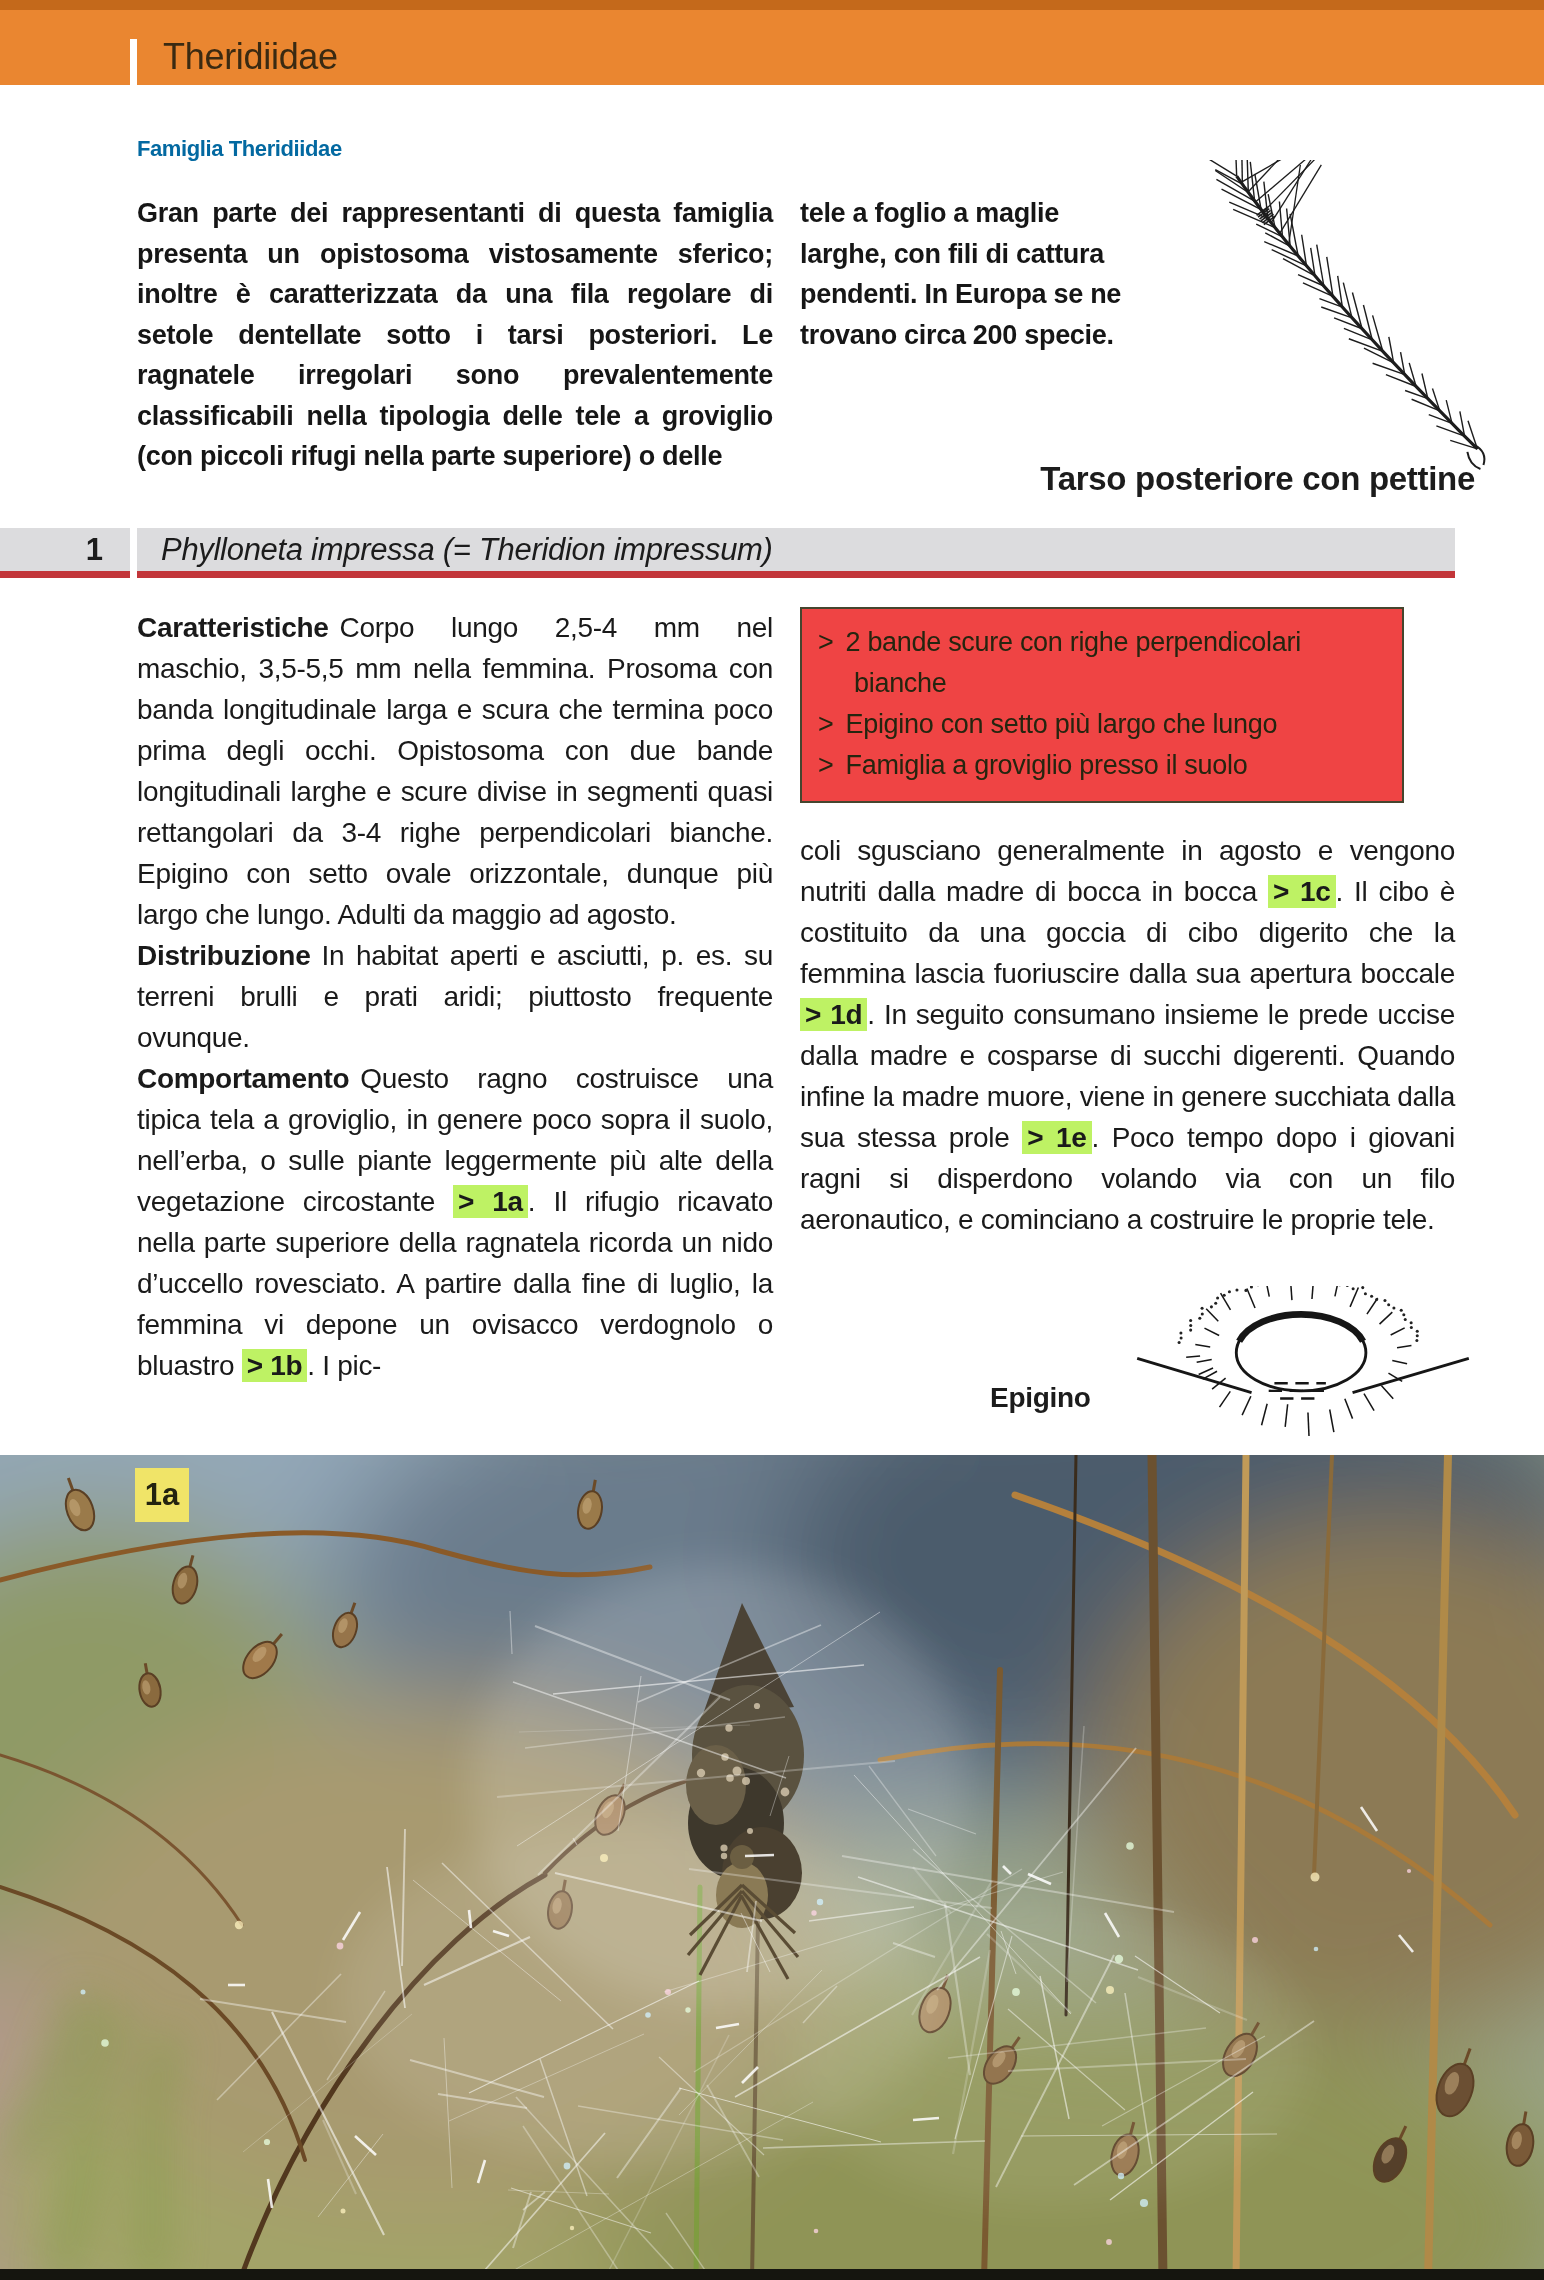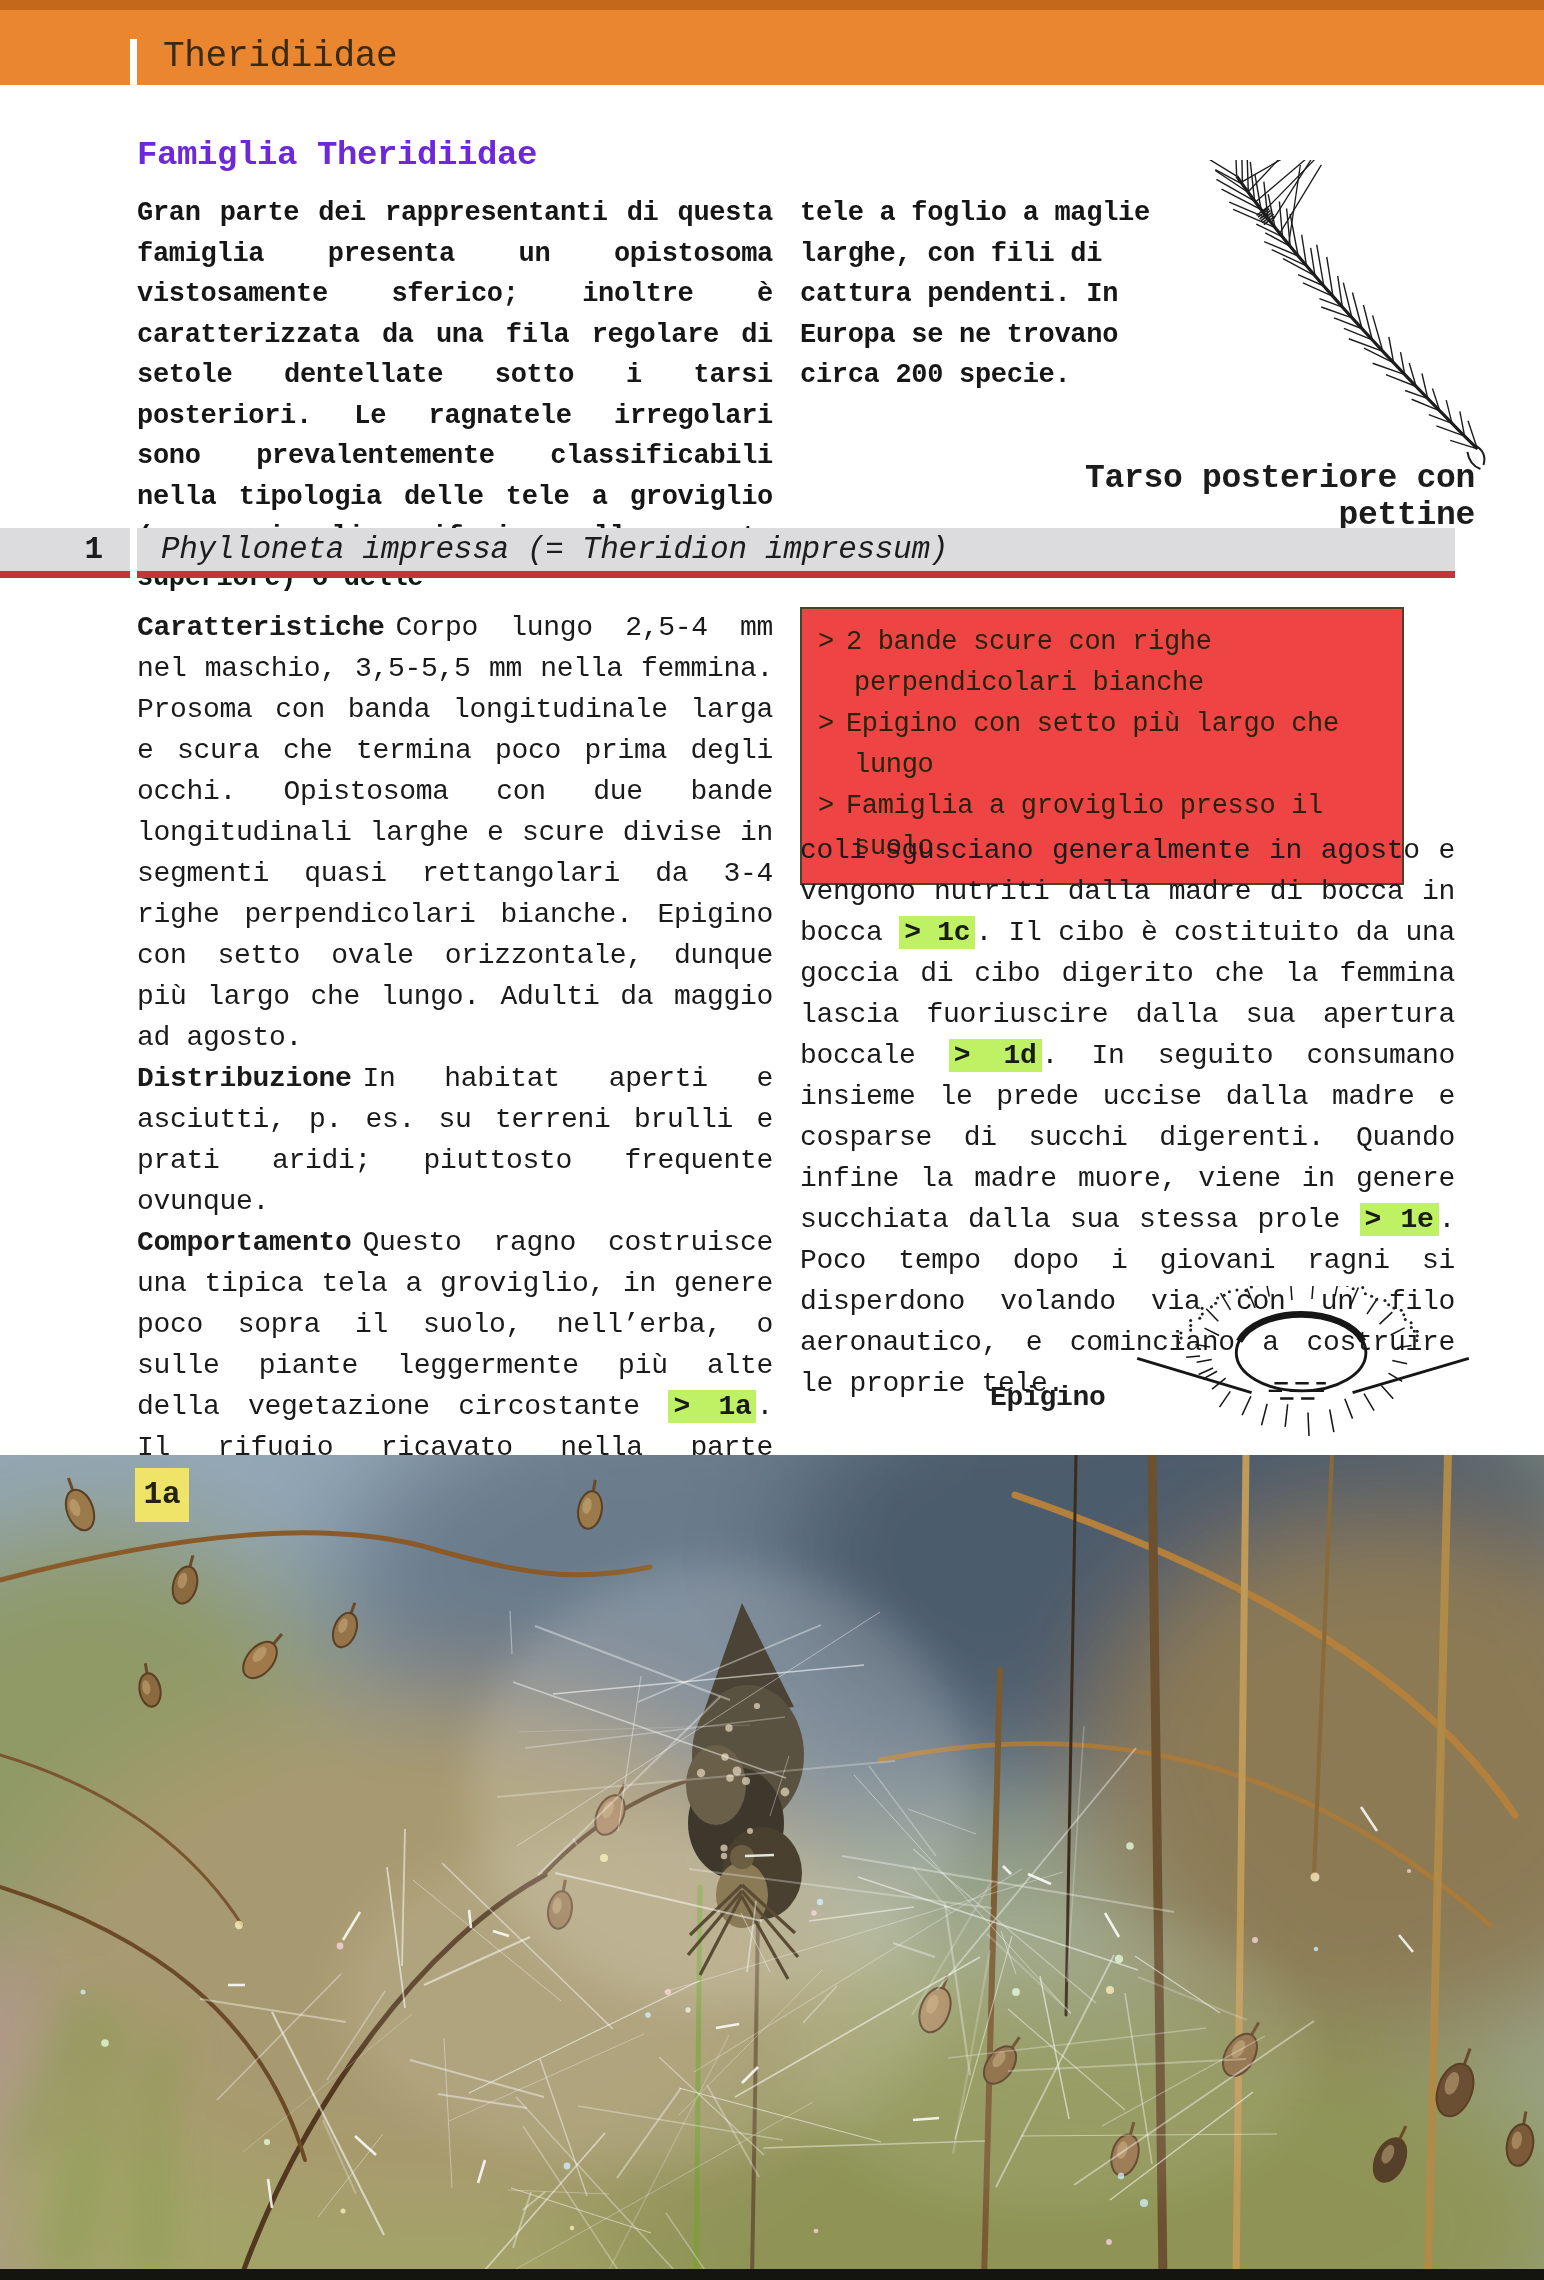--- a/index.html
+++ b/index.html
@@ -1,30 +1,30 @@
 <!DOCTYPE html>
 <html><head>
 <meta charset="utf-8">
 <style>
   * { margin:0; padding:0; box-sizing:border-box; }
   html,body { background:#ffffff; }
   body {
     width:1544px; height:2280px; position:relative; overflow:hidden;
     font-family:"Liberation Sans", sans-serif; color:#1c1c1c;
   }
-  .page { position:relative; width:1544px; height:2280px; background:#fff;font-family:Liberation Mono, monospace; }
+  .page { position:relative; width:1544px; height:2280px; background:#fff; }
 
   
   .orange-bar { position:absolute; left:0; top:0; width:1544px; height:85px; background:#ea8630; }
   .orange-top { position:absolute; left:0; top:0; width:1544px; height:10px; background:#c4691b; }
   .header-tick { position:absolute; left:130px; top:39px; width:7px; height:46px; background:#ffffff; }
   .header-title { position:absolute; left:163px; top:36px; font-size:36px; letter-spacing:-0.3px; color:#3a2a12; }
 
   
-  .family-heading { position:absolute; left:137px; top:136px; font-size:34px; font-weight:700; letter-spacing:-0.4px; color:#6d28d9; }
+  .family-heading { position:absolute; left:137px; top:136px; font-size:22px; font-weight:700; letter-spacing:-0.4px; color:#0369a1; }
   .intro { font-size:27px; line-height:40.5px; font-weight:700; letter-spacing:-0.3px; color:#161616; }
   .intro-left  { position:absolute; left:137px; top:193px; width:636px; text-align:justify; }
   .intro-right { position:absolute; left:800px; top:193px; width:352px; }
   .leg-svg { position:absolute; left:1158px; top:160px; width:372px; height:316px; }
   .leg-caption { position:absolute; left:975px; top:460px; width:500px; text-align:right; font-size:33px; font-weight:700; letter-spacing:-0.3px; }
 
   
   .species-numbox  { position:absolute; left:0; top:528px; width:130px; height:43px; background:#dcdcde;
                      text-align:right; padding-right:27px; font-size:31px; font-weight:700; line-height:43px; }
   .species-titlebar{ position:absolute; left:137px; top:528px; width:1318px; height:43px; background:#dcdcde;

